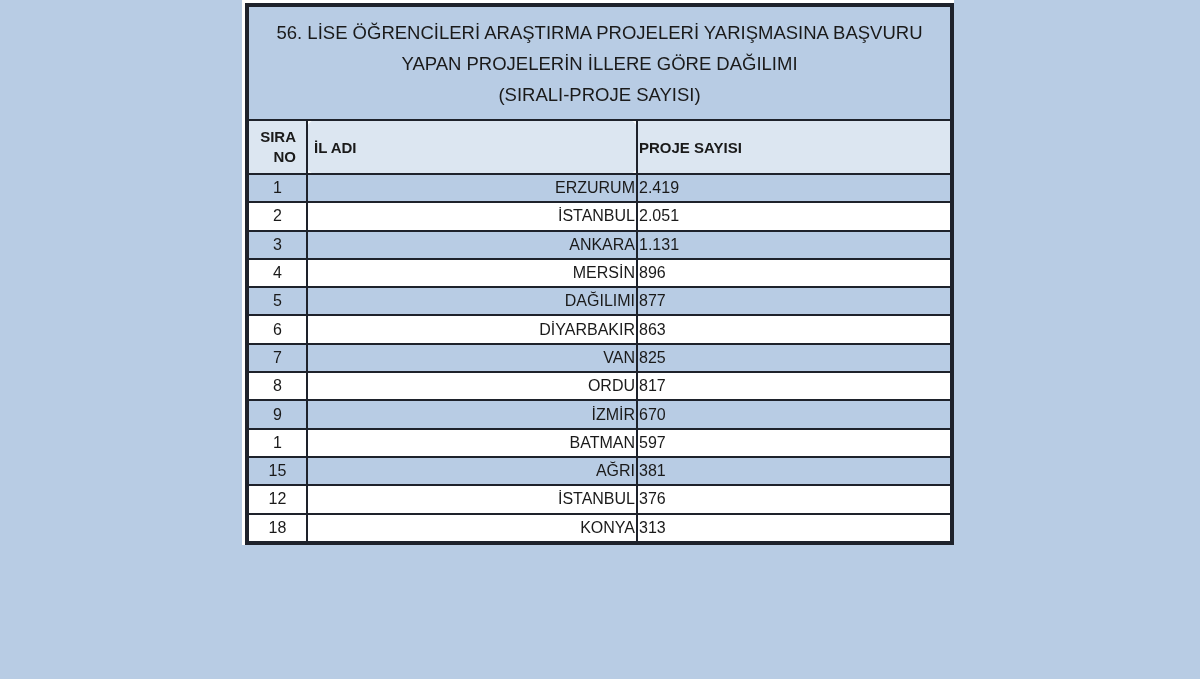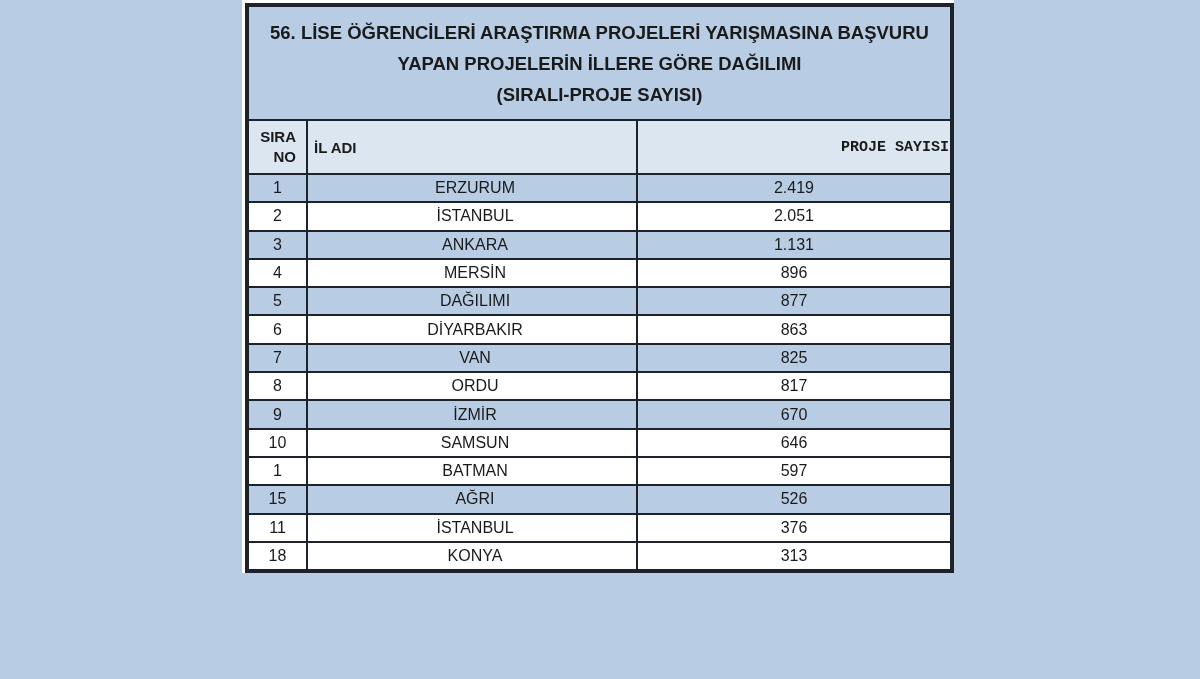--- a/index.html
+++ b/index.html
@@ -31,21 +31,21 @@
   }
   table.projects td, table.projects th {
     border: 2px solid #1e222b;
     overflow: hidden;
   }
   td.title-cell {
     height: 112px;
     background: #b8cce4;
     text-align: center;
     vertical-align: middle;
-    font-weight: bold;
+    font-weight: normal;
     font-size: 18.5px;
     padding: 0;
   }
   td.title-cell .title-line {
     line-height: 31px;
     white-space: nowrap;
   }
   tr.head-row th {
     height: 50px;
     background: #dce6f1;
@@ -54,33 +54,33 @@
     vertical-align: middle;
   }
   tr.head-row th.col-sira {
     text-align: right;
     line-height: 1.35;
     padding: 0 10px;
   }
   tr.head-row th.col-il {
     text-align: left;
     padding-left: 6px;
+    border-radius: 9px;
   }
   tr.head-row th.col-proje {
-    text-align: right;
-    font-family: Liberation Mono, monospace;
+    text-align: left;
   }
   tbody td {
     height: 24.3px;
     font-size: 16px;
     vertical-align: middle;
   }
   tbody td.c-no { text-align: center; }
-  tbody td.c-il { text-align: center; padding-left: 7px; }
-  tbody td.c-pr { text-align: center; }
+  tbody td.c-il { text-align: right; padding-left: 7px; }
+  tbody td.c-pr { }
   tbody tr.alt td { background: #b8cce4; }
   tbody tr.plain td { background: #ffffff; }
 </style>
 </head>
 <body>
 
 <div class="sheet">
   <table class="projects">
     <colgroup>
       <col style="width:60px">
@@ -141,36 +141,31 @@
           <td class="c-no">8</td>
           <td class="c-il">ORDU</td>
           <td class="c-pr">817</td>
         </tr>
         <tr class="alt">
           <td class="c-no">9</td>
           <td class="c-il">İZMİR</td>
           <td class="c-pr">670</td>
         </tr>
         <tr class="plain">
-          <td class="c-no">10</td>
-          <td class="c-il">SAMSUN</td>
-          <td class="c-pr">646</td>
-        </tr>
-        <tr class="plain">
           <td class="c-no">1</td>
           <td class="c-il">BATMAN</td>
           <td class="c-pr">597</td>
         </tr>
         <tr class="alt">
           <td class="c-no">15</td>
           <td class="c-il">AĞRI</td>
-          <td class="c-pr">526</td>
+          <td class="c-pr">381</td>
         </tr>
         <tr class="plain">
-          <td class="c-no">11</td>
+          <td class="c-no">12</td>
           <td class="c-il">İSTANBUL</td>
           <td class="c-pr">376</td>
         </tr>
         <tr class="plain">
           <td class="c-no">18</td>
           <td class="c-il">KONYA</td>
           <td class="c-pr">313</td>
         </tr>
       </tbody>
   </table>

